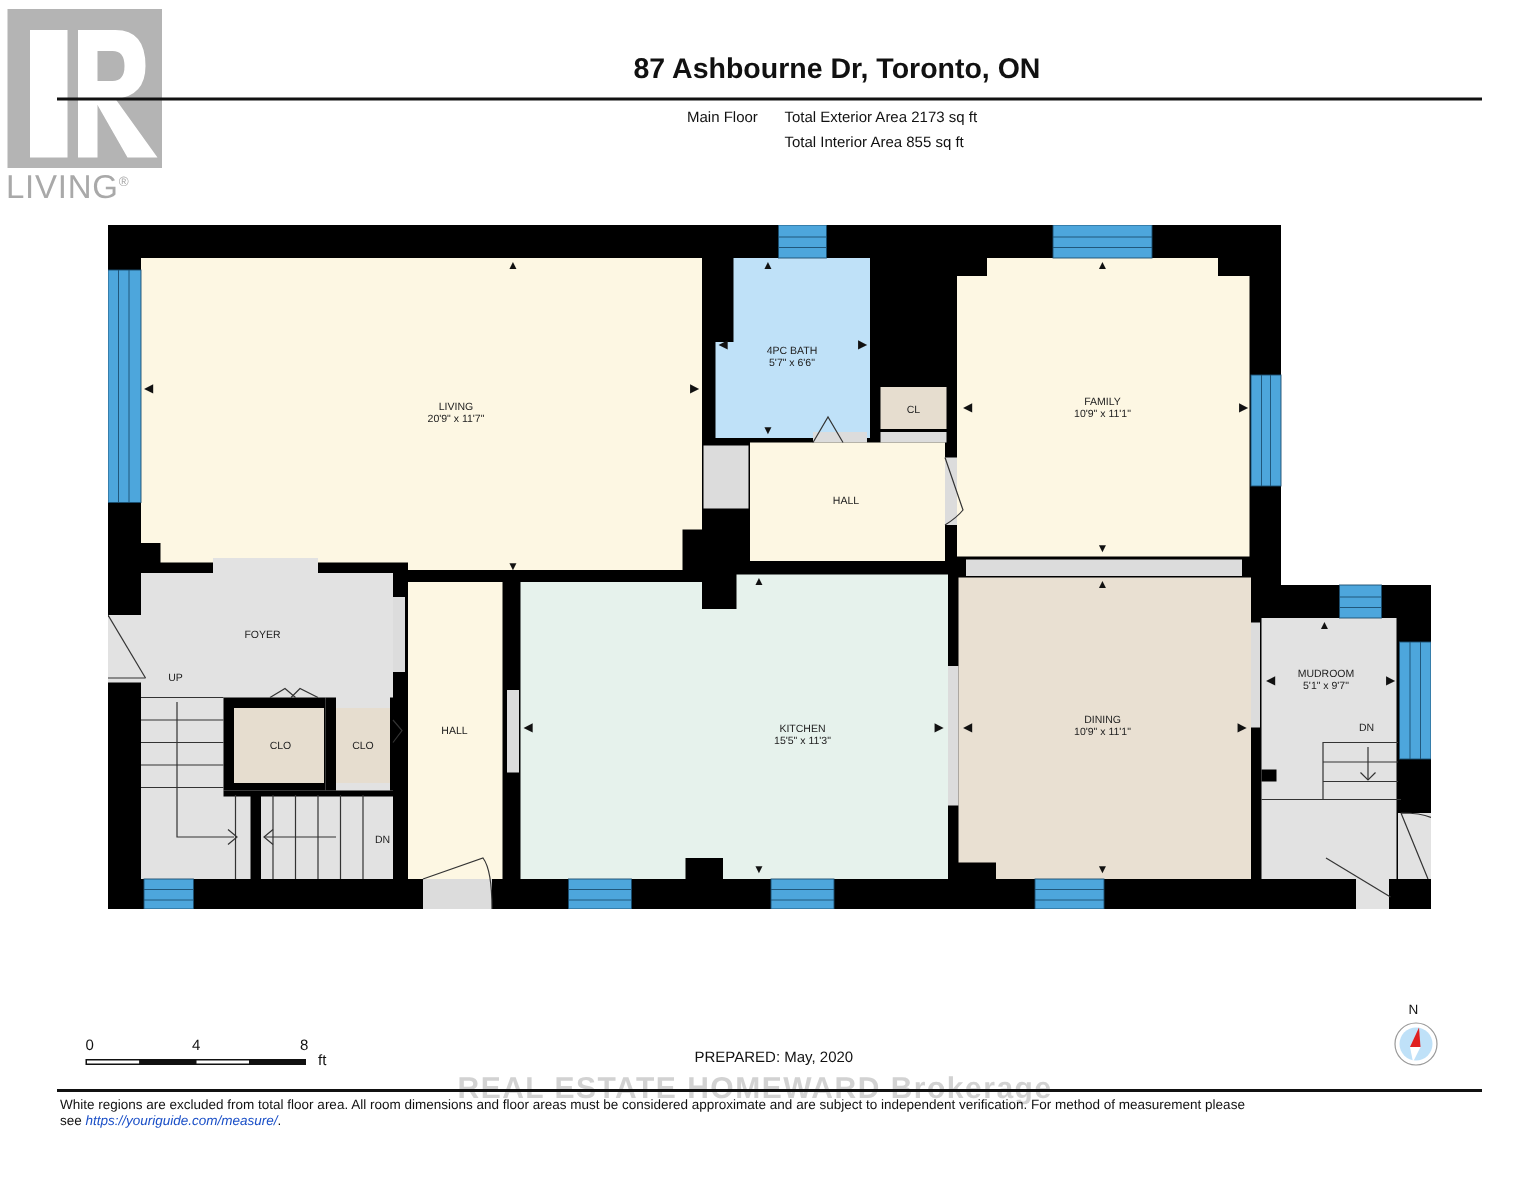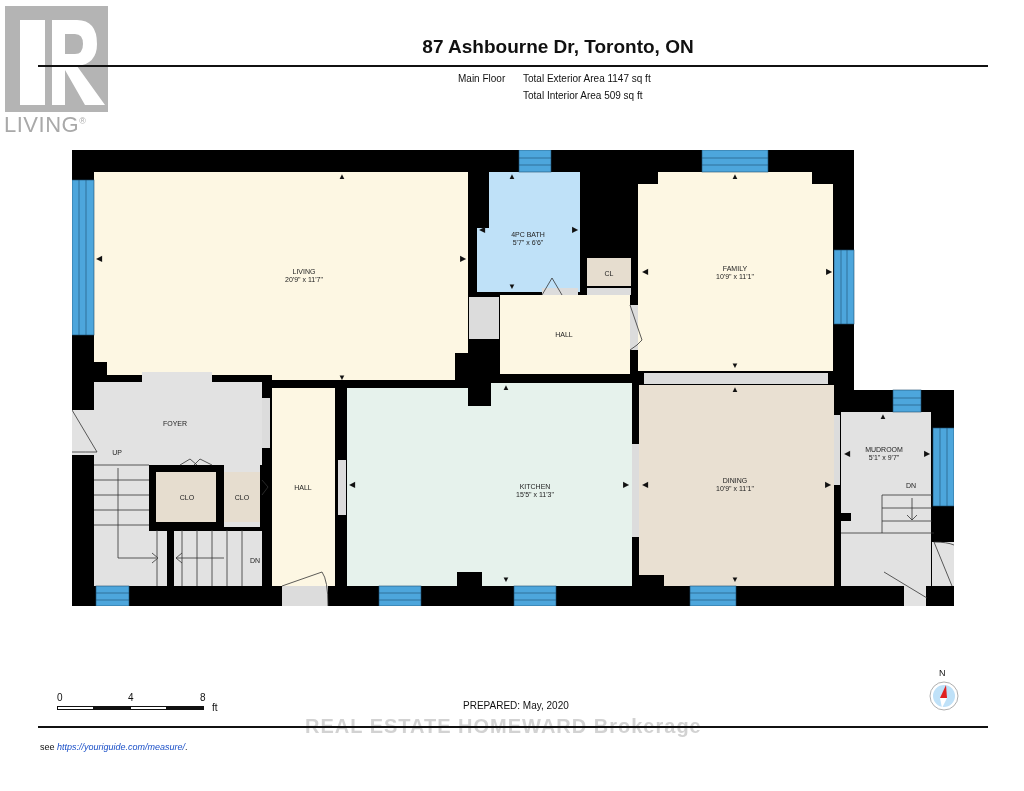--- a/index.html
+++ b/index.html
@@ -35,22 +35,22 @@
     <path d="M47 14 H72 Q92 14 92 38 Q92 58 72 60 L100 99 H80 L60 64 H47 Z" fill="#fff"></path>
     <path d="M60 28 H70 Q78 28 78 38 Q78 48 70 48 H60 Z" fill="#b4b4b4"></path>
     <rect x="47" y="64" width="13" height="35" fill="#fff"></rect>
   </svg>
 </div>
 <div class="abs logo-text"><span>LIVING</span><sup style="font-size:9px">®</sup></div>
 
 <div class="abs title"><span style="left:70px">87 Ashbourne Dr, Toronto, ON</span></div>
 <div class="abs rule-top"></div>
 <div class="abs floor-label">Main Floor</div>
-<div class="abs area-line" style="top:73px">Total Exterior Area 1147 sq ft</div>
-<div class="abs area-line" style="top:90px">Total Interior Area 509 sq ft</div>
+<div class="abs area-line" style="top:73px">Total Exterior Area 2173 sq ft</div>
+<div class="abs area-line" style="top:90px">Total Interior Area 855 sq ft</div>
 
 <div class="abs plan">
   <svg width="882" height="456" viewBox="0 0 882 456" style="position:absolute;left:0;top:0">
 
     <rect x="0" y="0" width="782" height="456" fill="#000"></rect>
     <rect x="762" y="240" width="120" height="216" fill="#000"></rect>
 
     <polygon points="22,22 396,22 396,203 383,203 383,230 200,230 200,225 35,225 35,212 22,212" fill="#fdf7e3"></polygon>
 
     <polygon points="417,22 508,22 508,142 405,142 405,78 417,78" fill="#bfe1f8"></polygon>
@@ -252,21 +252,21 @@
   <div class="bar" style="left:36px;width:38px;background:#111"></div>
   <div class="bar" style="left:73px;width:37px;background:#fff"></div>
   <div class="bar" style="left:109px;width:38px;background:#111"></div>
   <span class="scale-num" style="left:155px;top:10px">ft</span>
 </div>
 
 <div class="abs prepared">PREPARED: May, 2020</div>
 <div class="abs watermark">REAL ESTATE HOMEWARD Brokerage</div>
 <div class="abs rule-bottom"></div>
 <div class="abs disclaimer">
-  <br>
+  <span>White regions are excluded from total floor area. All room dimensions and floor areas must be considered approximate and are subject to independent verification. For method of measurement please</span><br>
   <span>see </span><span class="link">https://youriguide.com/measure/</span><span>.</span>
 </div>
 
 <div class="abs compass-n">N</div>
 <div class="abs compass">
   <svg width="32" height="32" viewBox="0 0 32 32">
     <circle cx="16" cy="16" r="14" fill="#fff" stroke="#999" stroke-width="0.8"></circle>
     <circle cx="16" cy="16" r="11" fill="#bfe1f8"></circle>
     <polygon points="18,5 12,18 19,18" fill="#e02020"></polygon>
     <polygon points="12,18 19,18 14,28" fill="#fff"></polygon>

